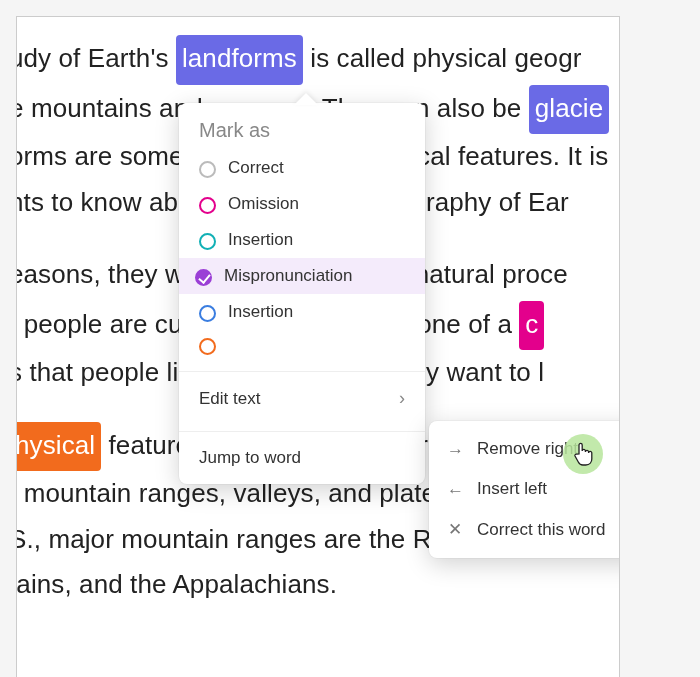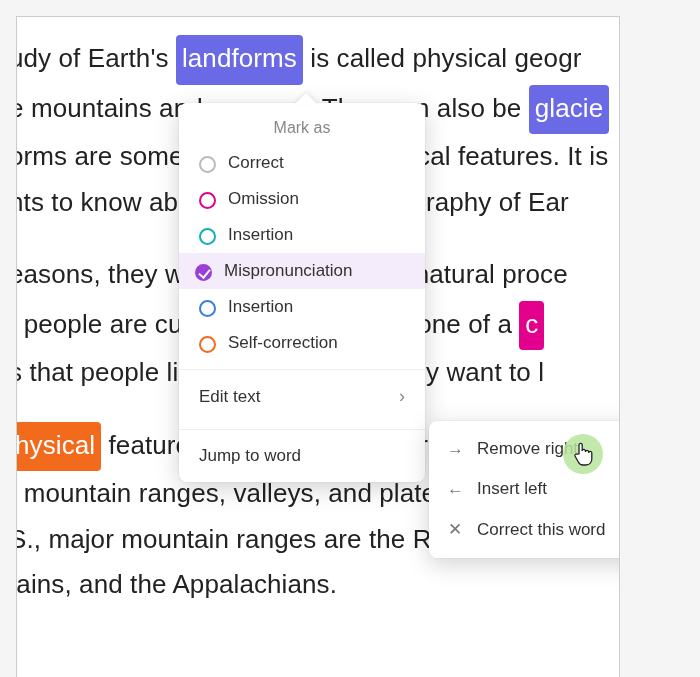--- a/index.html
+++ b/index.html
@@ -62,22 +62,21 @@
       left: 115px;
       width: 0; height: 0;
       border-left: 12px solid transparent;
       border-right: 12px solid transparent;
       border-bottom: 12px solid #fff;
       filter: drop-shadow(0 -2px 2px rgba(0,0,0,0.08));
     }
     .menu-header {
       padding: 2px 20px 8px 20px;
       color: #888;
-      font-size: 16px;
-      text-align: center;
+      font-size: 20px;
     }
     .menu-item {
       display: flex;
       align-items: flex-end;
       gap: 12px;
       padding: 8px 20px;
       cursor: pointer;
     }
     .menu-item.selected {
       background: #f4ebfb;
@@ -212,21 +211,20 @@
         <div class="menu-item selected">
           <span class="radio radio-mispron"></span>
           <span>Mispronunciation</span>
         </div>
         <div class="menu-item">
           <span class="radio radio-repetition"></span>
           <span>Insertion</span>
         </div>
         <div class="menu-item">
           <span class="radio radio-selfcorr"></span>
-          <span>Self-correction</span>
         </div>
       </div>
   <div class="menu-divider"></div>
   <div class="menu-row">
     <span>Edit text</span>
     <span class="chev">›</span>
   </div>
   <div class="menu-divider"></div>
   <div class="menu-row">
     <span>Jump to word</span>

